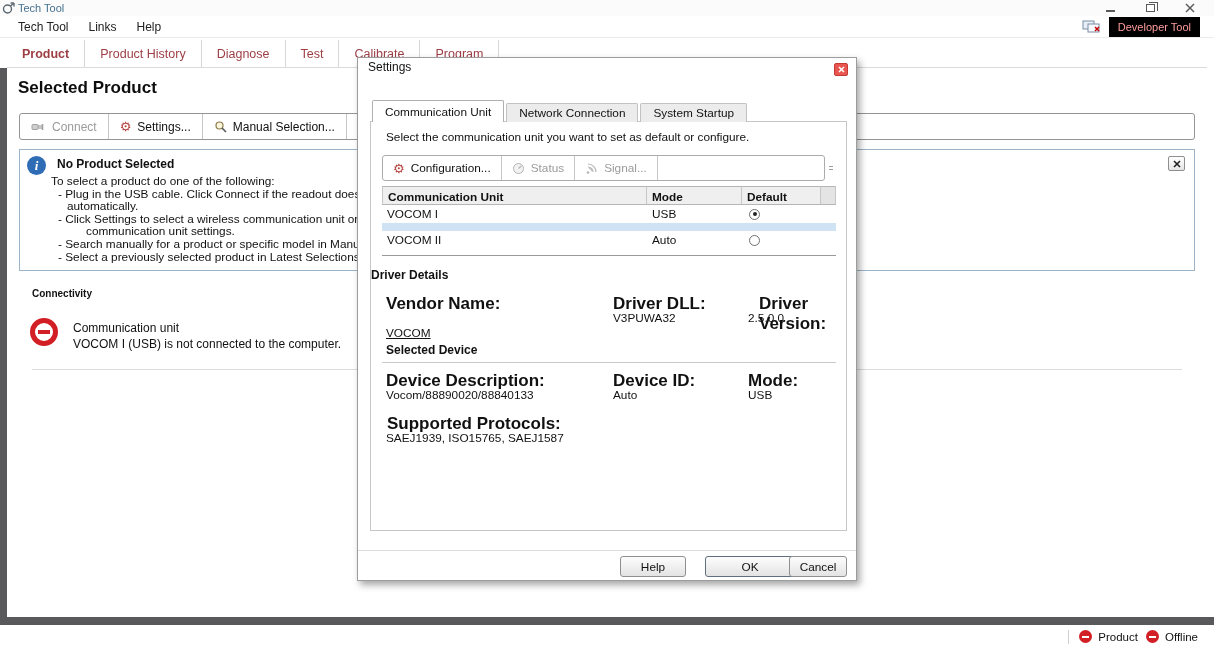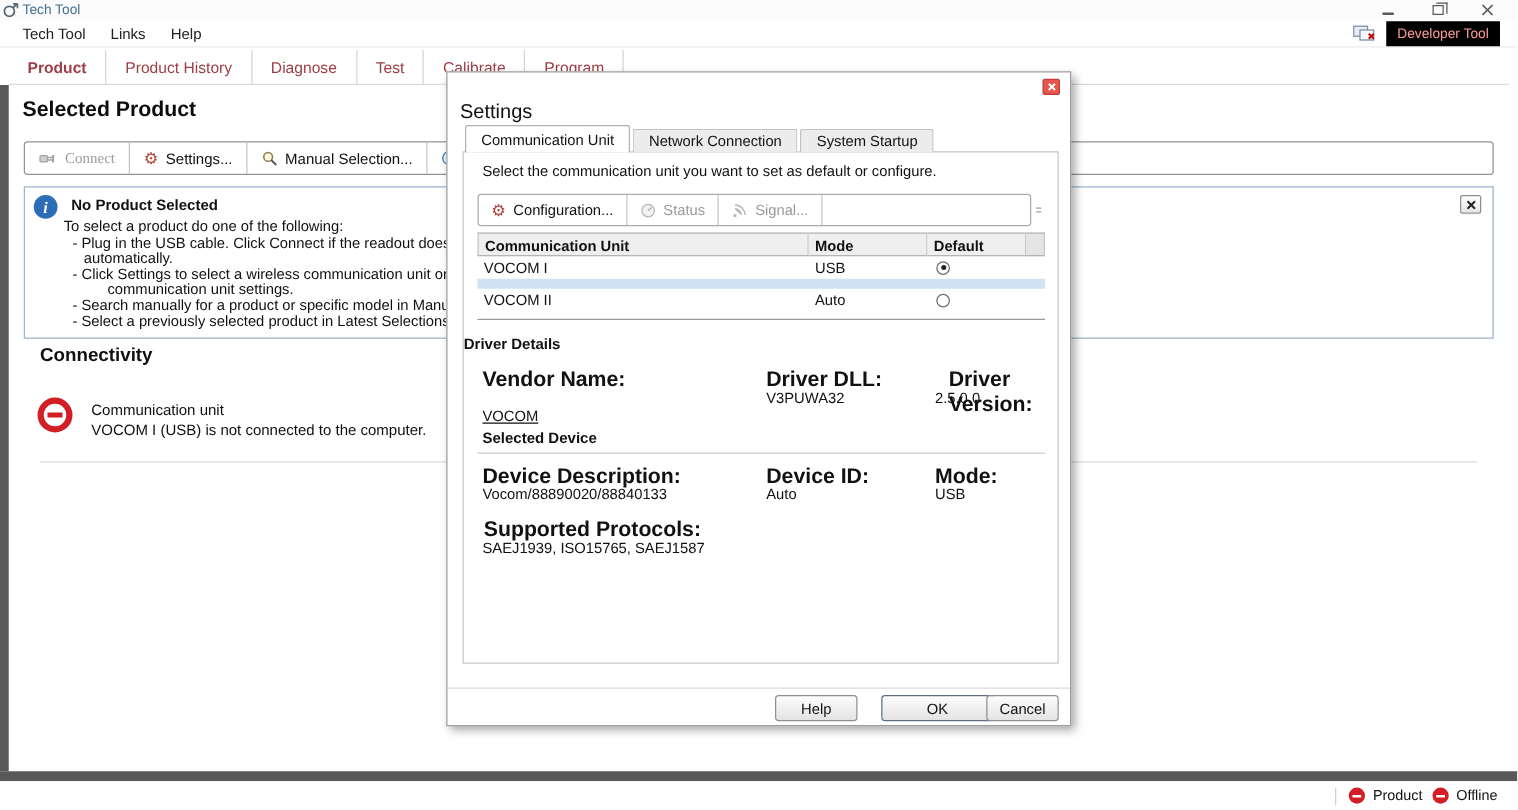--- a/index.html
+++ b/index.html
@@ -33,57 +33,57 @@
   .tab.active{font-weight:bold;}
 
   
   .content{position:absolute;left:7px;top:68px;right:7px;height:549px;background:#fff;}
   .page-title{position:absolute;left:11px;top:10px;margin:0;font-size:17px;font-weight:bold;color:#0d0d0d;}
 
   .main-toolbar{position:absolute;left:12px;right:12px;top:45px;height:27px;border:1px solid #949494;
                 border-radius:3px;display:flex;align-items:center;background:#fff;}
   .tb-btn{display:flex;align-items:center;gap:6px;padding:0 11px;height:100%;font-size:12px;
           border-right:1px solid #c6c6c6;cursor:default;white-space:nowrap;}
-  .tb-btn.disabled{color:#9b9b9b;font-family:Liberation Serif, serif;}
+  .tb-btn.disabled{color:#9b9b9b;}
   .gear{font-size:13px;line-height:13px;color:#b5443f;}
 
   .info-box{position:absolute;left:12px;right:12px;top:81px;height:122px;border:1px solid #9db3c8;background:#fff;}
   .info-icon{position:absolute;left:7px;top:6px;width:19px;height:19px;border-radius:50%;background:#2e6cb5;
              color:#fff;font-family:"Liberation Serif",serif;font-style:italic;font-weight:bold;font-size:13px;
              display:flex;align-items:center;justify-content:center;}
   .info-title{position:absolute;left:37px;top:7px;font-weight:bold;font-size:12px;}
   .info-close{position:absolute;right:9px;top:6px;width:17px;height:15px;border:1px solid #8e8e8e;
               background:linear-gradient(#fff,#e6e6e6);border-radius:2px;display:flex;align-items:center;justify-content:center;cursor:default;}
   .info-lines{position:absolute;left:31px;top:25px;font-size:11.8px;line-height:12.6px;color:#111;}
   .il-1,.il-3,.il-5,.il-6{margin-left:7px;}
   .il-2{margin-left:16px;}
   .il-4{margin-left:35px;}
 
-  .connectivity-title{position:absolute;left:25px;top:208px;font-size:15px;font-weight:bold;text-align:center;}
+  .connectivity-title{position:absolute;left:25px;top:220px;font-size:10px;font-weight:bold;text-align:center;}
   .conn-icon{position:absolute;left:23px;top:250px;width:28px;height:28px;border-radius:50%;
              border:5px solid #d21f26;background:#fff;}
   .conn-icon::after{content:"";position:absolute;left:3px;top:7px;width:12px;height:4px;background:#d21f26;}
   .conn-unit-title{position:absolute;left:66px;top:253px;font-size:12px;}
   .conn-unit-status{position:absolute;left:66px;top:269px;font-size:12px;}
   .conn-divider{position:absolute;left:25px;right:25px;top:301px;height:1px;background:#dcdcdc;}
 
   
   .left-strip{position:absolute;left:0;top:68px;width:7px;height:549px;background:#59595b;}
   .bottom-strip{position:absolute;left:0;right:0;top:617px;height:8px;background:#59595b;}
   .statusbar{position:absolute;left:0;right:0;top:625px;height:23px;background:#fff;
              display:flex;align-items:center;justify-content:flex-end;gap:8px;padding-right:16px;font-size:11.5px;}
   .sb-sep{width:1px;height:14px;background:#cfcfcf;margin-right:2px;}
   .sb-item{display:flex;align-items:center;gap:6px;}
   .sb-icon{width:13px;height:13px;border-radius:50%;background:#d21f26;position:relative;}
   .sb-icon::after{content:"";position:absolute;left:3px;top:5.5px;width:7px;height:2px;background:#fff;}
 
   
   .dialog{position:absolute;left:357px;top:57px;width:500px;height:524px;background:#fff;
           border:1px solid #9c9c9c;box-shadow:3px 4px 7px rgba(0,0,0,.35);z-index:20;}
-  .dlg-title{position:absolute;left:10px;top:23px;font-size:16px;}
+  .dlg-title{position:absolute;left:10px;top:2px;font-size:12px;}
   .dlg-close{position:absolute;right:8px;top:5px;width:14px;height:13px;background:#e8574f;
              border:1px solid #c33b34;border-radius:2px;display:flex;align-items:center;justify-content:center;cursor:default;}
   .dlg-tabs{position:absolute;left:14px;top:42px;height:22px;display:flex;z-index:3;}
   .dlg-tab{padding:0 12px;display:flex;align-items:center;font-size:11.8px;background:#ececec;
            border:1px solid #c2c2c2;border-bottom:none;height:19px;margin-top:3px;margin-right:2px;
            border-radius:2px 2px 0 0;cursor:default;}
   .dlg-tab.active{background:#fff;height:22px;margin-top:0;border-color:#b0b0b0;}
   .dlg-box{position:absolute;left:12px;top:63px;width:477px;height:410px;border:1px solid #c6c6c6;background:#fff;z-index:2;}
   .dlg-desc{position:absolute;left:15px;top:8px;font-size:11.8px;}
   .dlg-toolbar{position:absolute;left:11px;top:33px;width:443px;height:26px;border:1px solid #ababab;

